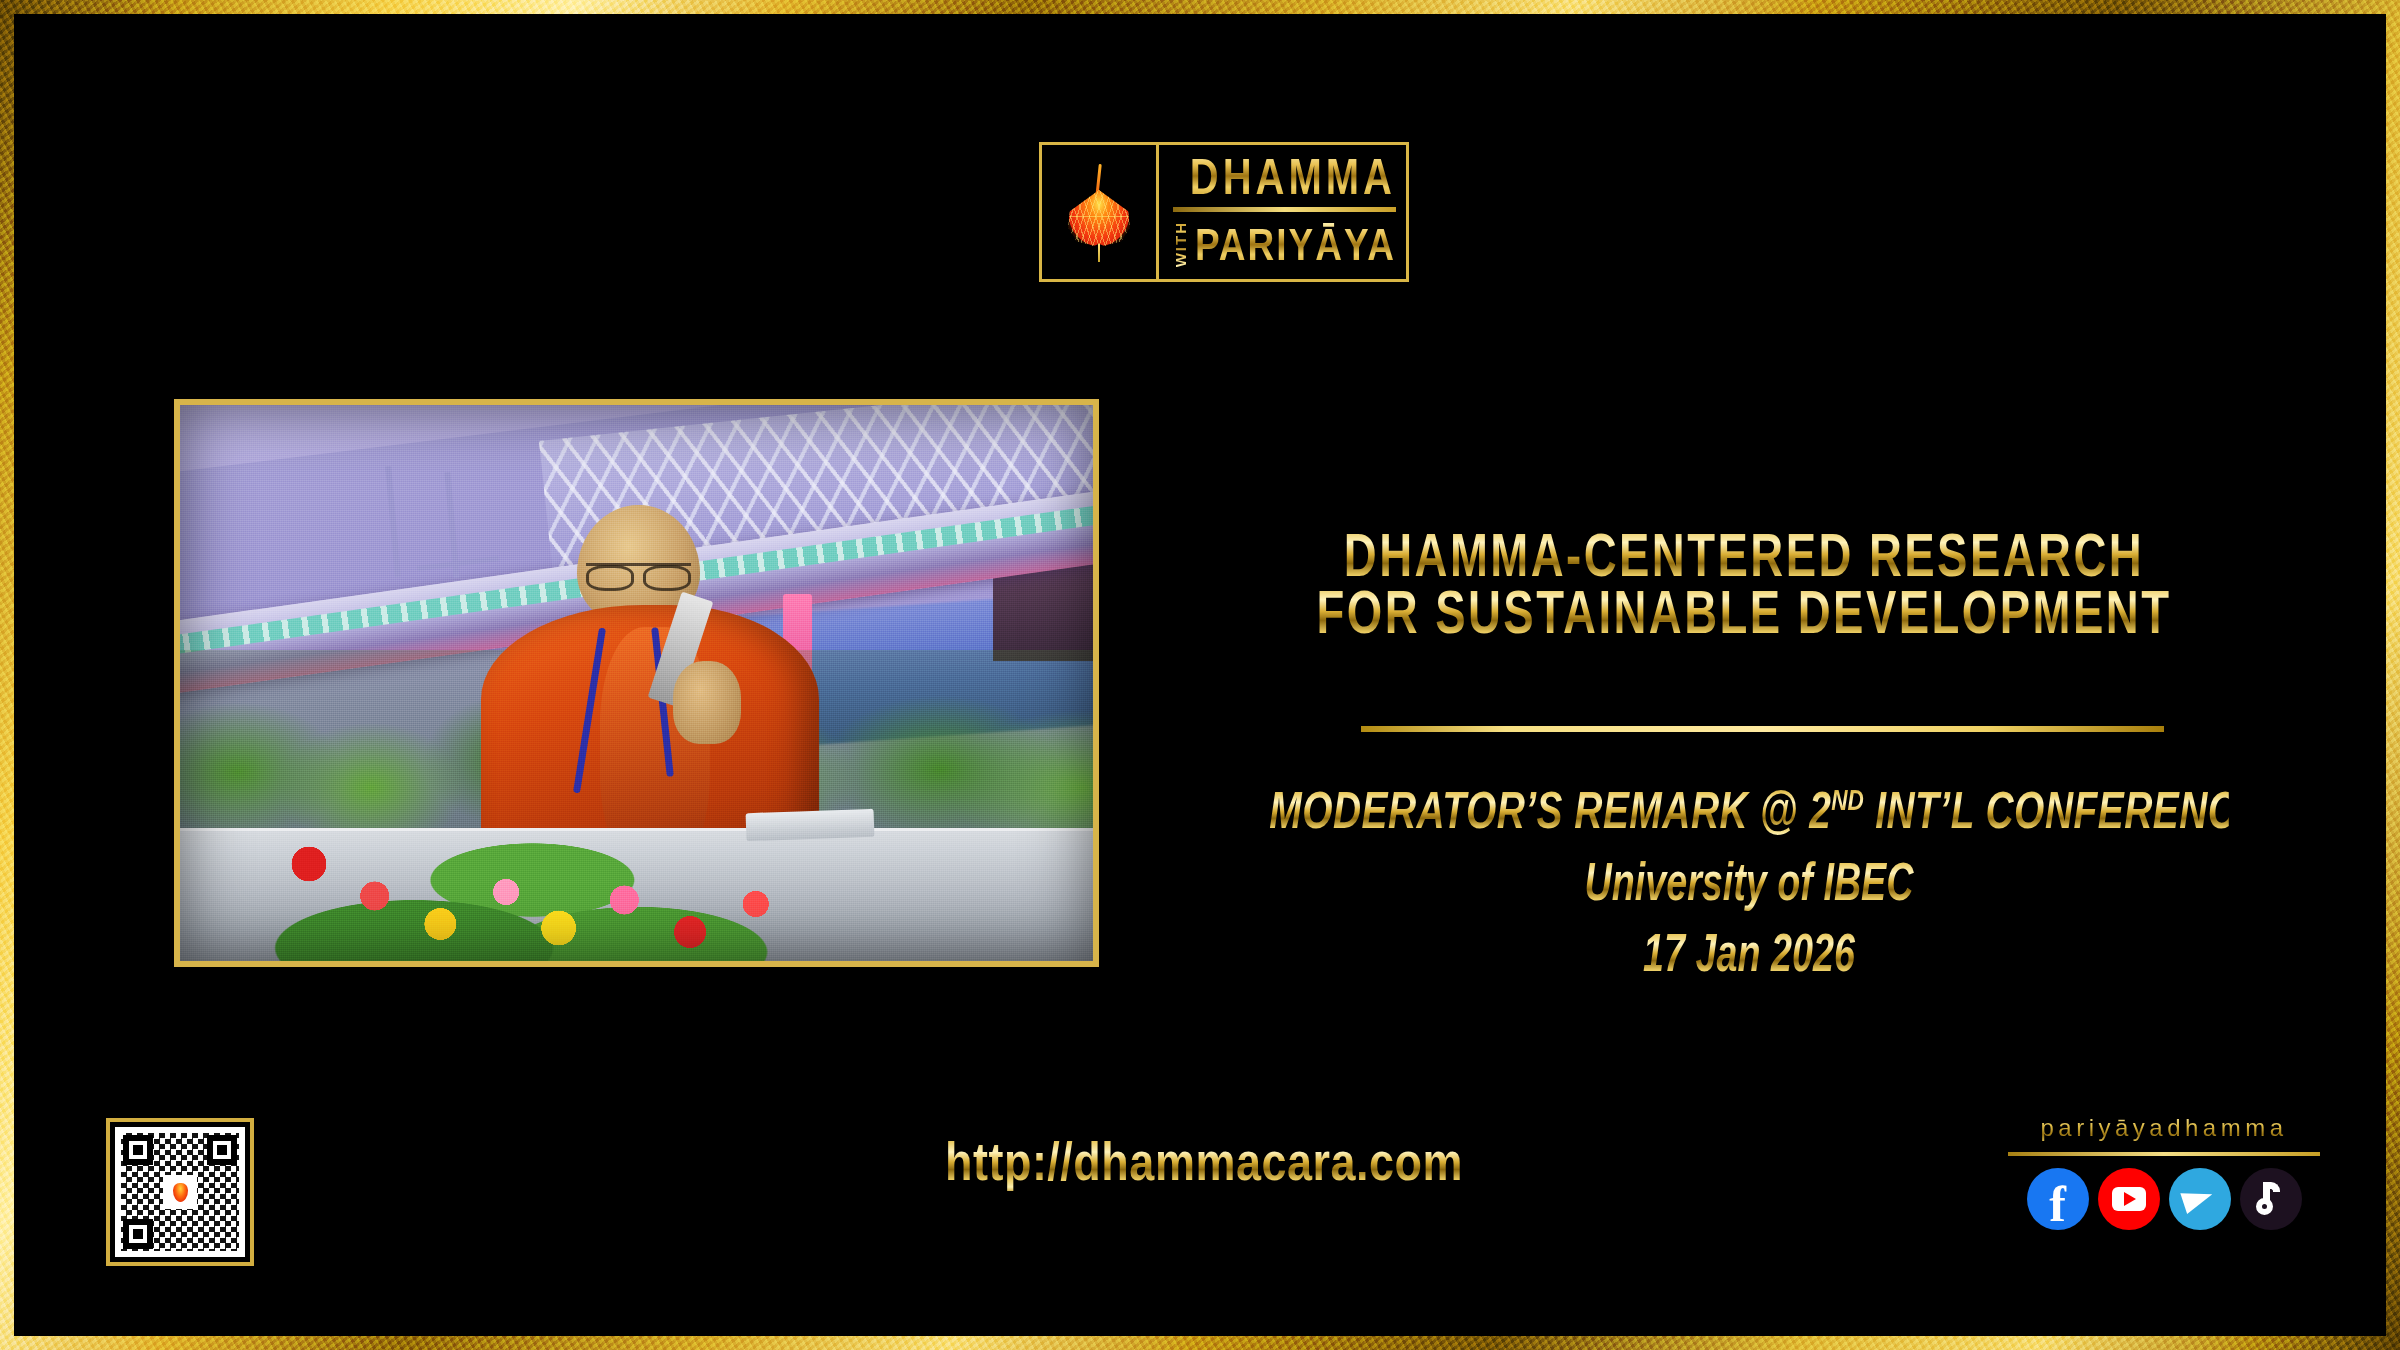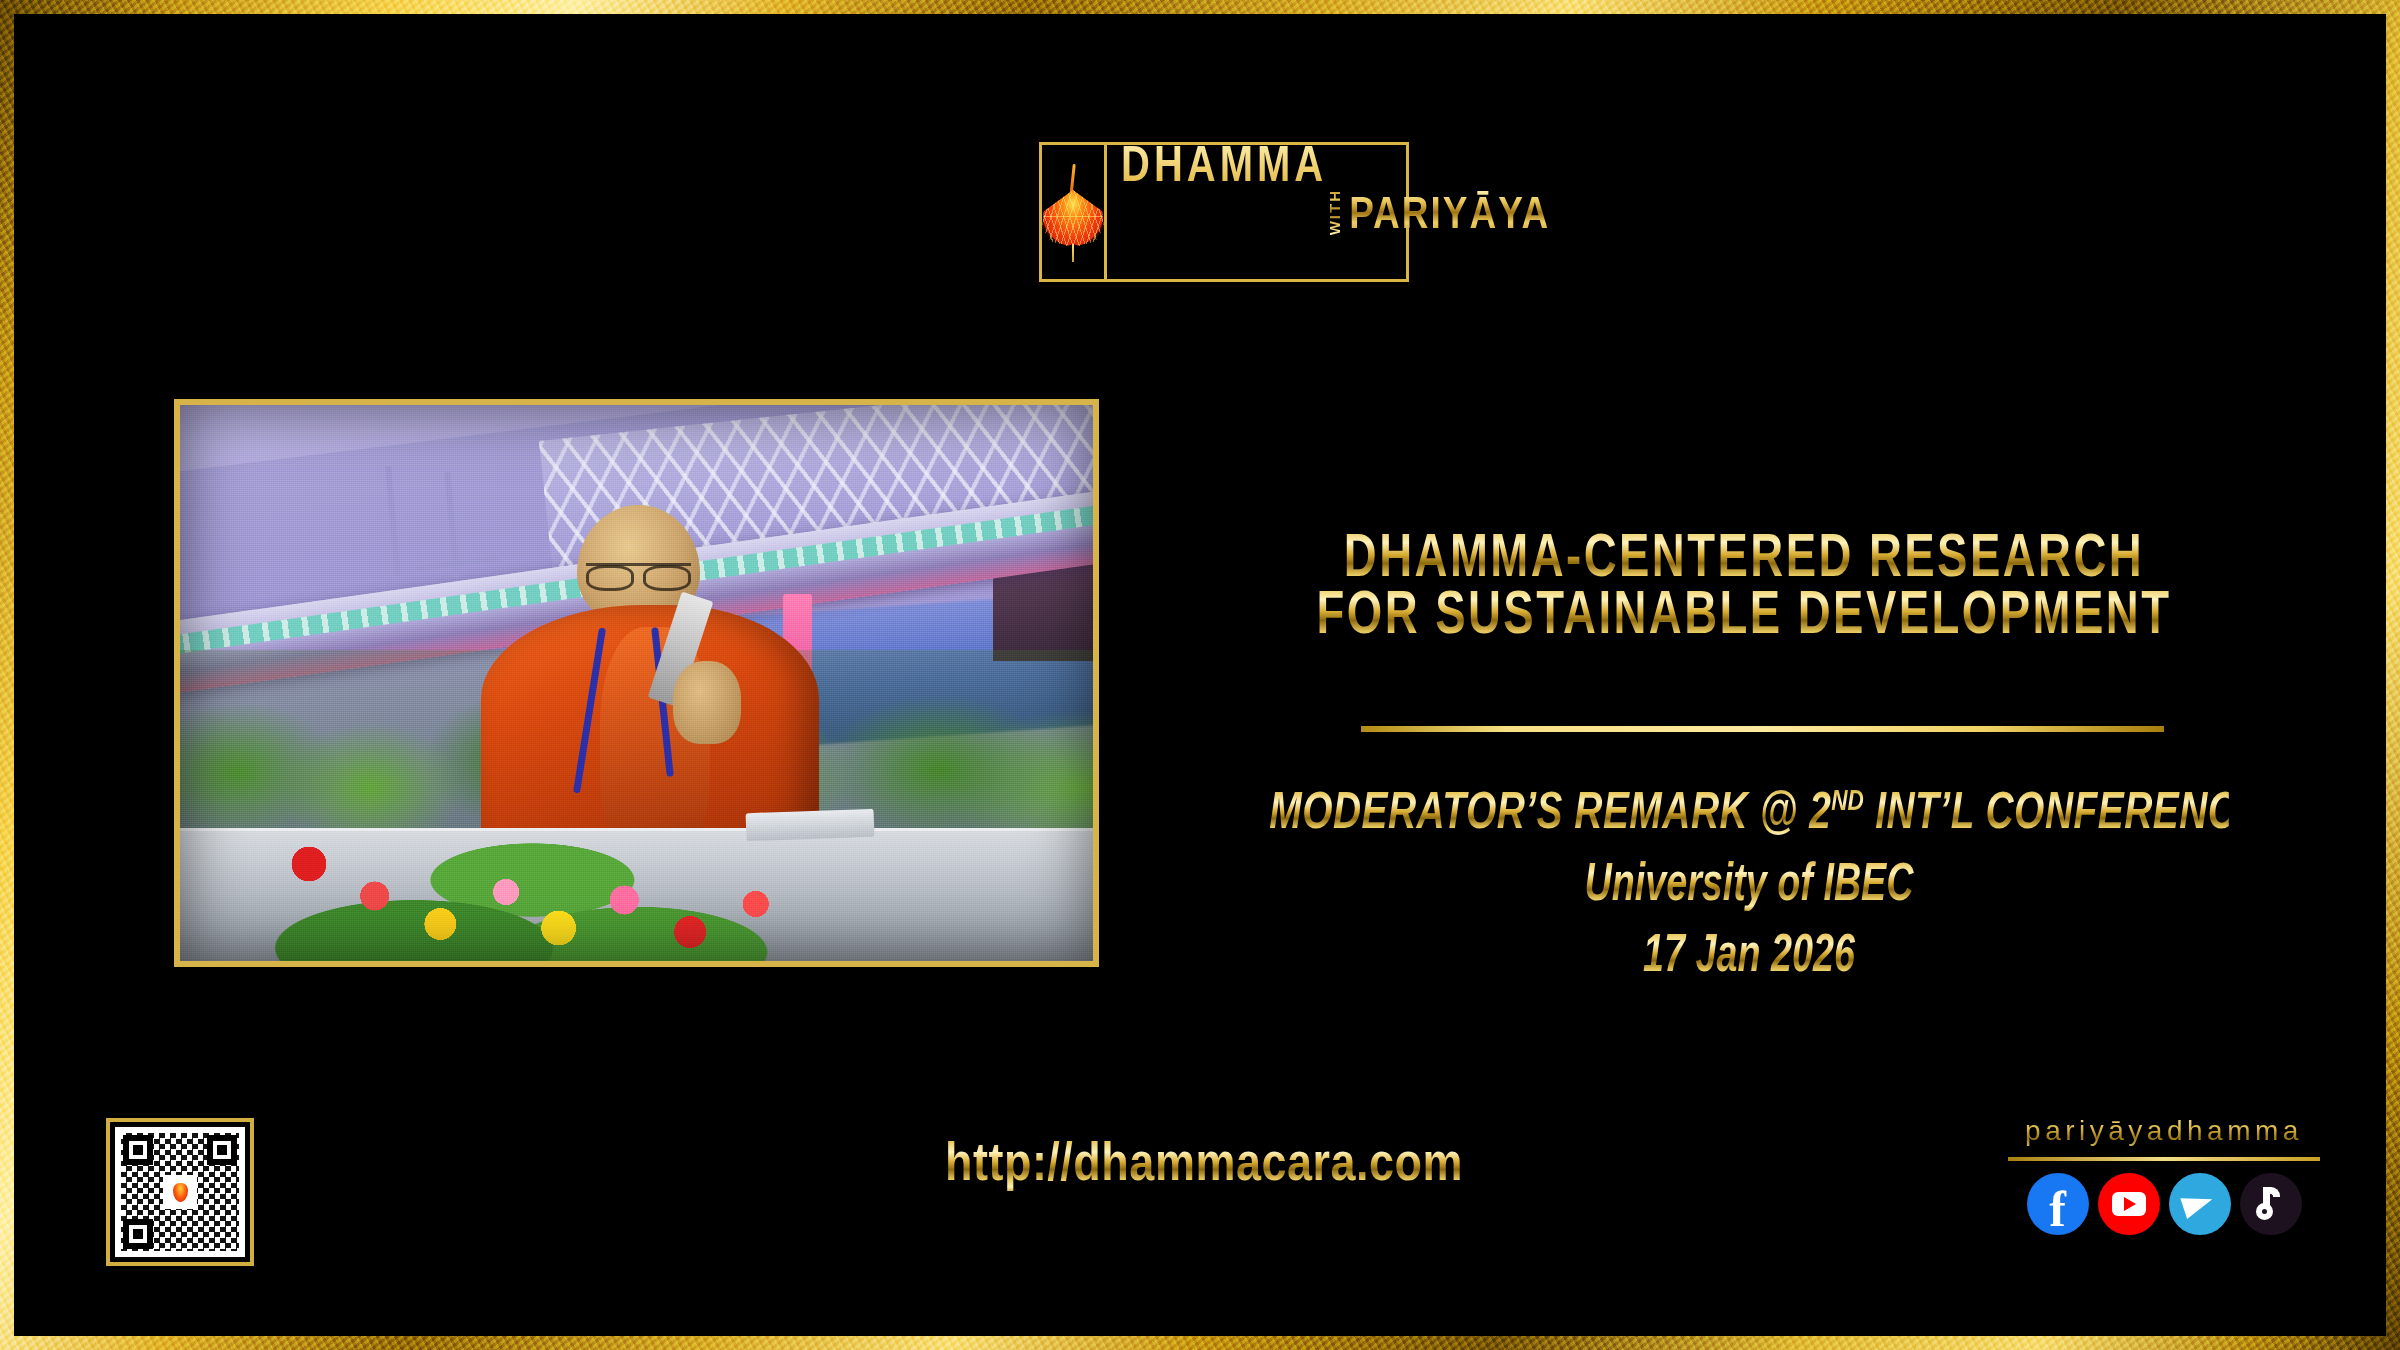--- a/index.html
+++ b/index.html
@@ -71,21 +71,21 @@
     position:absolute; left:29px; top:0; width:3px; height:34px;
     background:linear-gradient(180deg,#ffb428,#f25c0c);
     border-radius:2px; transform:rotate(6deg);
   }
   .leaf .tail {
     position:absolute; left:30px; top:80px; width:2px; height:18px;
     background:linear-gradient(180deg,#ffe27a,#caa72c);
   }
   #logo-text-cell {
     flex:1; position:relative;
-    display:flex; justify-content:center;
+    display:flex; flex-direction:column; justify-content:center;
     padding:8px 10px 8px 14px;
   }
   .lg-gold {
     background:linear-gradient(180deg,#fff3b4 0%,#e8c152 28%,#9e7412 50%,#f0cf63 72%,#c79d2c 100%);
     -webkit-background-clip:text; background-clip:text; color:transparent;
     -webkit-text-fill-color:transparent;
   }
   #logo-dhamma {
     font-size:40px; font-weight:700; letter-spacing:4px;
     line-height:1; text-align:right; font-family:"Liberation Sans", sans-serif;
@@ -351,21 +351,21 @@
   #qr-leaf {
     width:15px; height:19px;
     background:radial-gradient(ellipse at 50% 70%,#ffd23a,#ff6a10 42%,#e01808 88%);
     border-radius:50% 50% 44% 44% / 62% 62% 38% 38%;
     transform:rotate(180deg);
   }
 
   
   #social { position:absolute; left:1990px; top:1100px; width:320px; }
   #social-handle {
-    font-size:28px; font-weight:400; letter-spacing:4.5px;
+    font-size:24px; font-weight:400; letter-spacing:4.5px;
     text-align:center; line-height:1.2;
     background:linear-gradient(180deg,#f6e49c 0%,#d8b43f 45%,#9a7512 70%,#e3c45a 100%);
     -webkit-background-clip:text; background-clip:text;
     color:transparent; -webkit-text-fill-color:transparent;
   }
   #social-underline {
     height:4px; margin:9px 4px 12px;
     background:linear-gradient(90deg,#a88113,#f3dd85,#c8a026);
   }
   #social-icons { display:flex; justify-content:center; gap:9px; }

